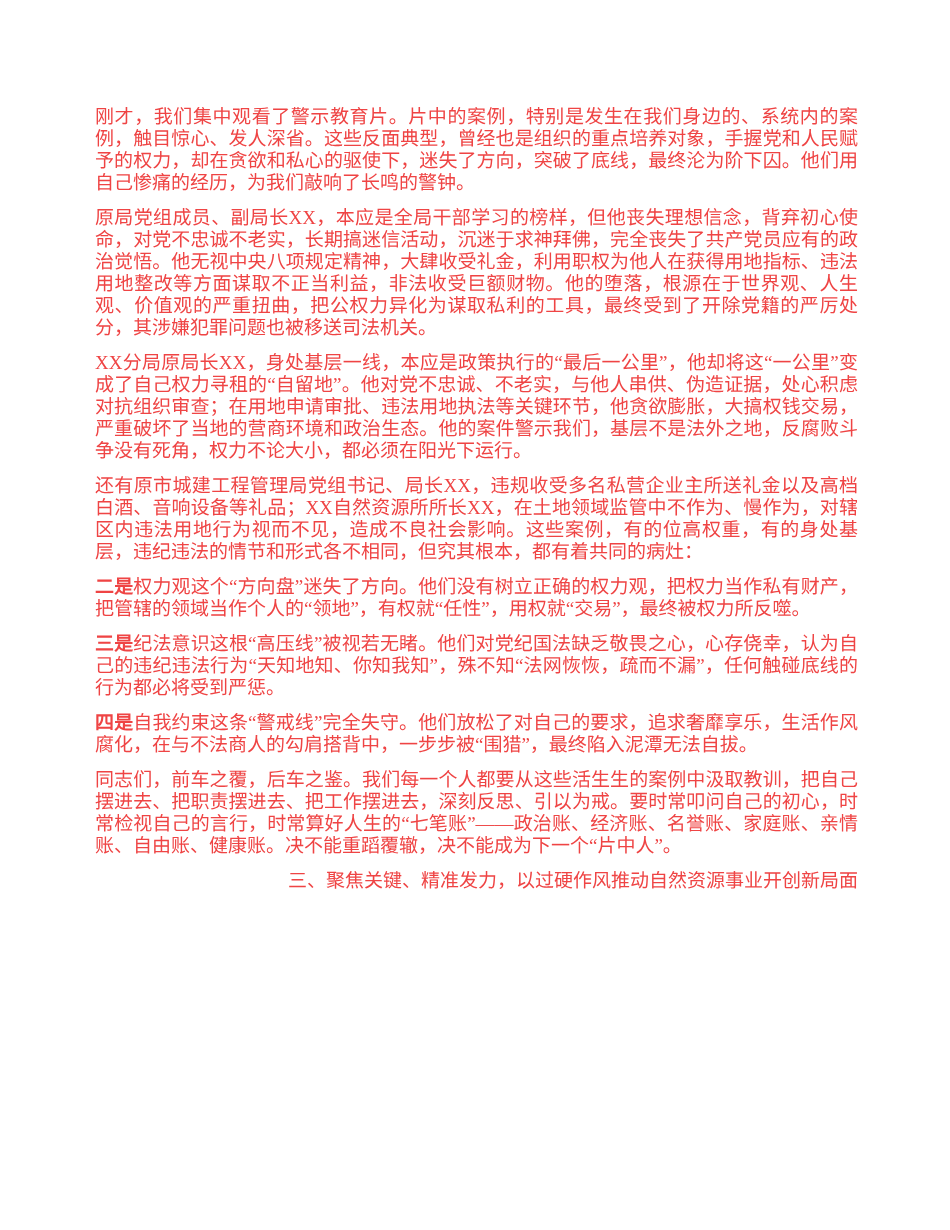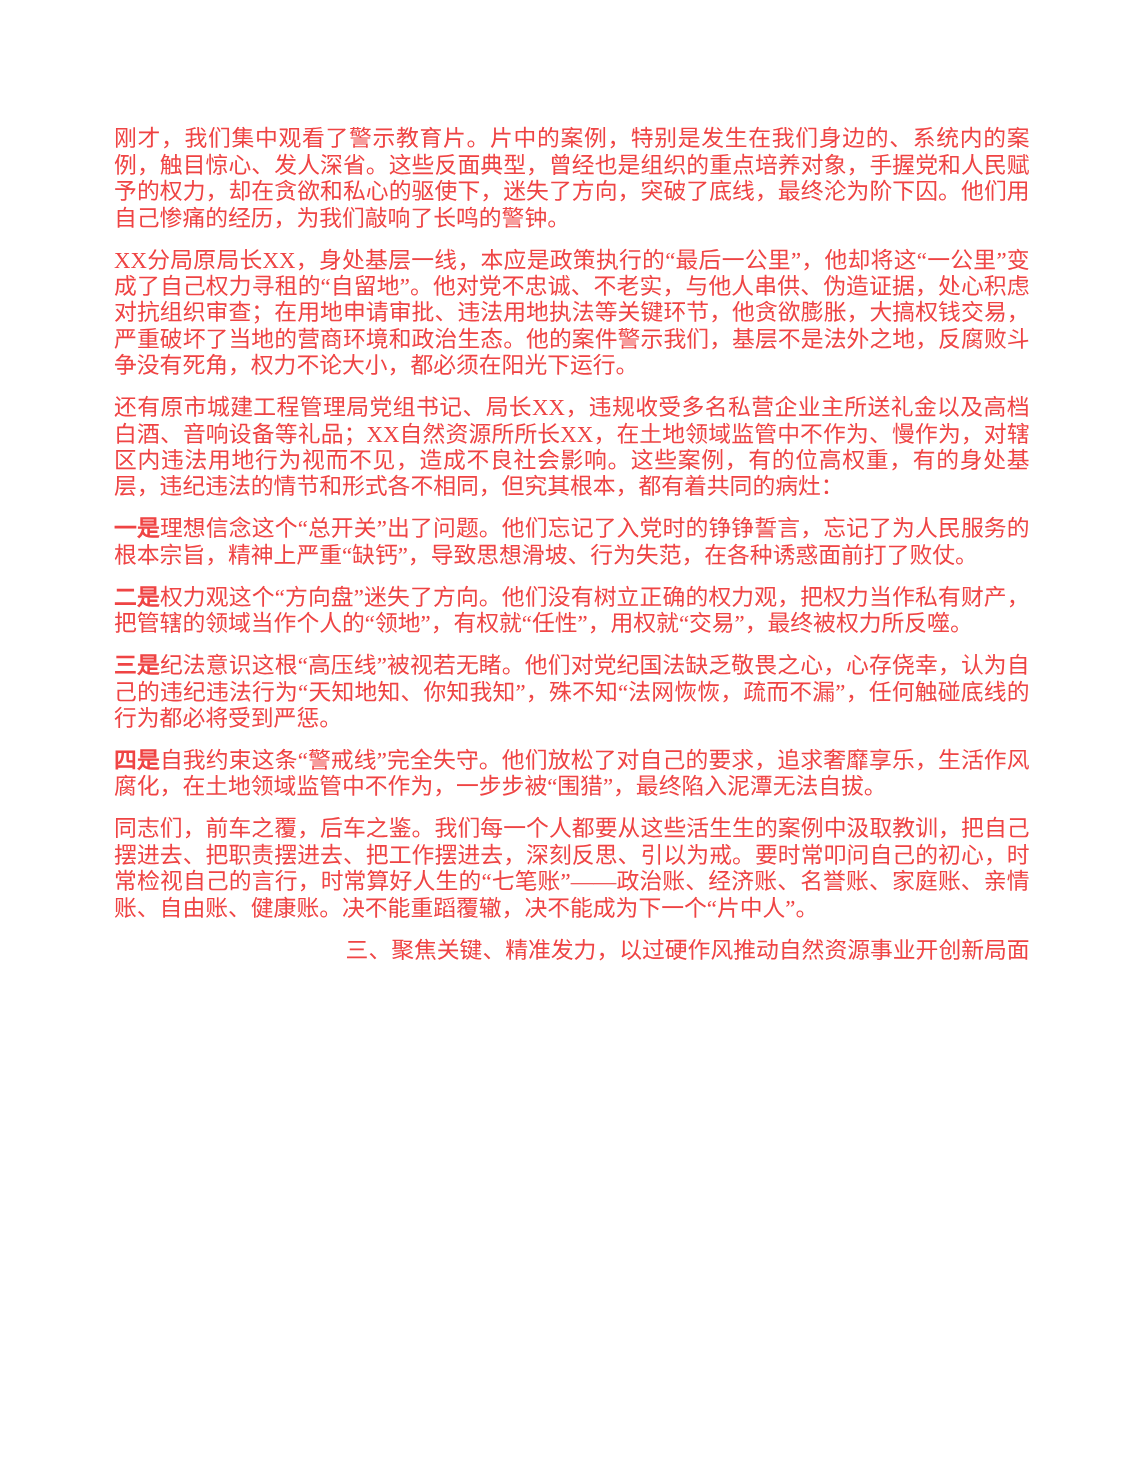--- a/index.html
+++ b/index.html
@@ -33,21 +33,21 @@
   }
   .lead {
     font-weight: bold;
   }
 </style>
 </head>
 <body>
 
 <div class="doc-page">
   <p>刚才，我们集中观看了警示教育片。片中的案例，特别是发生在我们身边的、系统内的案例，触目惊心、发人深省。这些反面典型，曾经也是组织的重点培养对象，手握党和人民赋予的权力，却在贪欲和私心的驱使下，迷失了方向，突破了底线，最终沦为阶下囚。他们用自己惨痛的经历，为我们敲响了长鸣的警钟。</p>
+  <p>原局党组成员、副局长XX，本应是全局干部学习的榜样，但他丧失理想信念，背弃初心使命，对党不忠诚不老实，长期搞迷信活动，沉迷于求神拜佛，完全丧失了共产党员应有的政治觉悟。他无视中央八项规定精神，大肆收受礼金，利用职权为他人在获得用地指标、违法用地整改等方面谋取不正当利益，非法收受巨额财物。他的堕落，根源在于世界观、人生观、价值观的严重扭曲，把公权力异化为谋取私利的工具，最终受到了开除党籍的严厉处分，其涉嫌犯罪问题也被移送司法机关。</p>
   <p>XX分局原局长XX，身处基层一线，本应是政策执行的“最后一公里”，他却将这“一公里”变成了自己权力寻租的“自留地”。他对党不忠诚、不老实，与他人串供、伪造证据，处心积虑对抗组织审查；在用地申请审批、违法用地执法等关键环节，他贪欲膨胀，大搞权钱交易，严重破坏了当地的营商环境和政治生态。他的案件警示我们，基层不是法外之地，反腐败斗争没有死角，权力不论大小，都必须在阳光下运行。</p>
   <p>还有原市城建工程管理局党组书记、局长XX，违规收受多名私营企业主所送礼金以及高档白酒、音响设备等礼品；XX自然资源所所长XX，在土地领域监管中不作为、慢作为，对辖区内违法用地行为视而不见，造成不良社会影响。这些案例，有的位高权重，有的身处基层，违纪违法的情节和形式各不相同，但究其根本，都有着共同的病灶：</p>
-  <p><span class="lead">一是</span><span>理想信念这个“总开关”出了问题。他们忘记了入党时的铮铮誓言，忘记了为人民服务的根本宗旨，精神上严重“缺钙”，导致思想滑坡、行为失范，在各种诱惑面前打了败仗。</span></p>
   <p><span class="lead">二是</span><span>权力观这个“方向盘”迷失了方向。他们没有树立正确的权力观，把权力当作私有财产，把管辖的领域当作个人的“领地”，有权就“任性”，用权就“交易”，最终被权力所反噬。</span></p>
   <p><span class="lead">三是</span><span>纪法意识这根“高压线”被视若无睹。他们对党纪国法缺乏敬畏之心，心存侥幸，认为自己的违纪违法行为“天知地知、你知我知”，殊不知“法网恢恢，疏而不漏”，任何触碰底线的行为都必将受到严惩。</span></p>
-  <p><span class="lead">四是</span><span>自我约束这条“警戒线”完全失守。他们放松了对自己的要求，追求奢靡享乐，生活作风腐化，在土地领域监管中不作为，一步步被“围猎”，最终陷入泥潭无法自拔。</span></p>
+  <p><span class="lead">四是</span><span>自我约束这条“警戒线”完全失守。他们放松了对自己的要求，追求奢靡享乐，生活作风腐化，在与不法商人的勾肩搭背中，一步步被“围猎”，最终陷入泥潭无法自拔。</span></p>
   <p>同志们，前车之覆，后车之鉴。我们每一个人都要从这些活生生的案例中汲取教训，把自己摆进去、把职责摆进去、把工作摆进去，深刻反思、引以为戒。要时常叩问自己的初心，时常检视自己的言行，时常算好人生的“七笔账”——政治账、经济账、名誉账、家庭账、亲情账、自由账、健康账。决不能重蹈覆辙，决不能成为下一个“片中人”。</p>
   <p class="heading">三、聚焦关键、精准发力，以过硬作风推动自然资源事业开创新局面</p>
 </div>
 
 </body></html>

